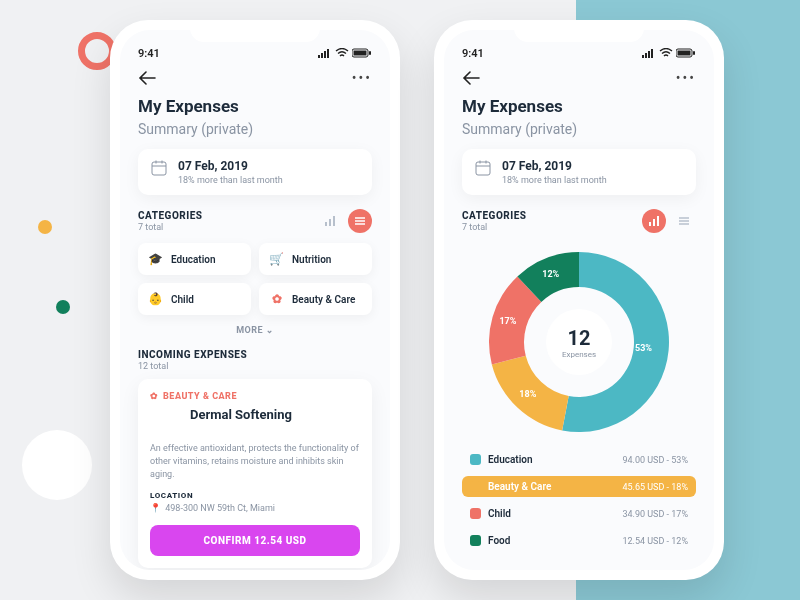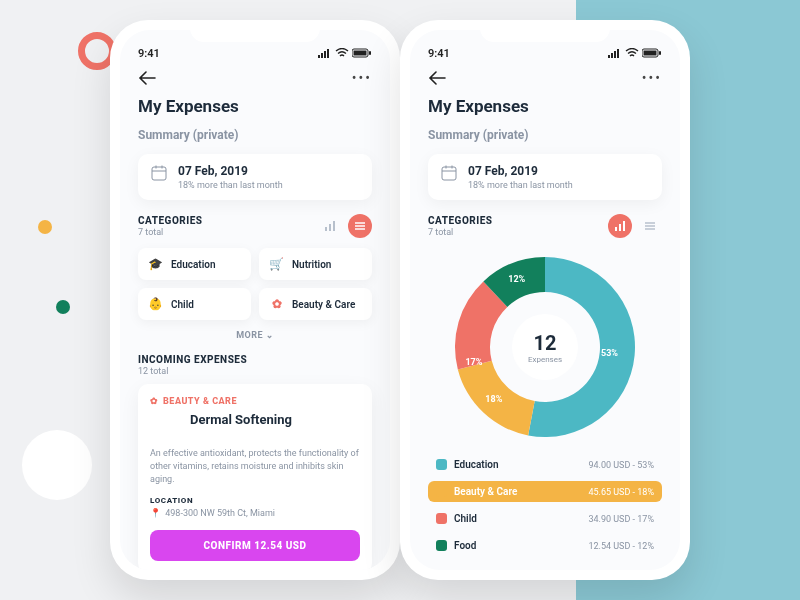--- a/index.html
+++ b/index.html
@@ -2,36 +2,36 @@
 <html><head>
 <meta charset="utf-8">
 <style>
   * { box-sizing: border-box; margin: 0; padding: 0; font-family: -apple-system, BlinkMacSystemFont, "Segoe UI", Roboto, sans-serif; }
   body { width: 800px; height: 600px; background: linear-gradient(90deg, #f0f1f3 0%, #f0f1f3 72%, #8bc8d4 72%, #8bc8d4 100%); position: relative; overflow: hidden; }
   .deco-ring { position: absolute; top: 32px; left: 78px; width: 38px; height: 38px; border: 7px solid #ef7267; border-radius: 50%; }
   .deco-dot-y { position: absolute; top: 220px; left: 38px; width: 14px; height: 14px; background:#f4b445; border-radius:50%; }
   .deco-dot-g { position: absolute; top: 300px; left: 56px; width: 14px; height: 14px; background:#12805c; border-radius:50%; }
   .deco-circ-w { position: absolute; top: 430px; left: 22px; width: 70px; height: 70px; background:#fff; border-radius:50%; }
 
-  .phones { position:absolute; top:20px; left:110px; display:flex; }
+  .phones { position:absolute; top:20px; left:110px; display:flex; gap:34px; }
   .phone { width:290px; height:560px; background:#fff; border-radius:38px; box-shadow:0 18px 40px rgba(0,0,0,.12); position:relative; overflow:hidden; }
   .notch { position:absolute; top:0; left:50%; transform:translateX(-50%); width:130px; height:22px; background:#fff; border-bottom-left-radius:14px; border-bottom-right-radius:14px; z-index:3; }
   .screen { position:absolute; inset:10px; border-radius:30px; overflow:hidden; background:#fafbfd; padding:14px 18px 10px; }
 
   .status-bar { display:flex; justify-content:space-between; align-items:center; font-size:11px; font-weight:600; color:#222; height:18px; margin-bottom:8px; }
   .status-icons { display:flex; gap:3px; align-items:center; }
   .sig, .wifi, .batt { display:inline-block; }
   .sig svg, .wifi svg, .batt svg { display:block; }
 
   .nav-row { display:flex; justify-content:space-between; align-items:center; margin-bottom:10px; }
   .back svg { display:block; }
   .kebab { font-size:14px; letter-spacing:2px; color:#444; }
 
   .title { font-size:17px; font-weight:700; color:#1d2b3a; }
-  .subtitle { font-size:12px; color:#8a94a3; margin-top:12px; margin-bottom:12px;font-weight:bold; }
+  .subtitle { font-size:14px; color:#8a94a3; margin-top:5px; margin-bottom:12px; }
 
   .date-card { background:#fff; border-radius:10px; padding:10px 12px; box-shadow:0 4px 16px rgba(0,0,0,.05); display:flex; gap:10px; align-items:flex-start; margin-bottom:14px; }
   .cal-icon { width:18px; height:18px; color:#8a94a3; }
   .date-main { font-size:12px; font-weight:700; color:#1d2b3a; }
   .date-sub { font-size:9px; color:#8a94a3; margin-top:2px; }
 
   .section-head { display:flex; justify-content:space-between; align-items:center; }
   .section-label { font-size:10px; font-weight:800; color:#1d2b3a; letter-spacing:.5px; }
   .section-sub { font-size:9px; color:#8a94a3; margin-top:1px; }
   .view-toggle { display:flex; gap:6px; }
@@ -278,21 +278,21 @@
             <path d="M 7.827515498423196 117.3820898448369 A 90 90 0 0 1 33.390760466417994 29.39282353207298 L 57.34990917392211 54.90672549182238 A 55 55 0 0 0 41.72792613792529 108.67794379406699 Z" fill="#ef7267"></path>
             <path d="M 33.390760466417994 29.39282353207298 A 90 90 0 0 1 94.99999999999999 5 L 94.99999999999999 40 A 55 55 0 0 0 57.34990917392211 54.90672549182238 Z" fill="#12805c"></path>
           </svg>
         <div class="donut-center">
           <div class="num">12</div>
           <div class="lbl">Expenses</div>
         </div>
         <div id="donutLabels">
             <div class="donut-label" style="left: 151px; top: 95.8229px;">53%</div>
             <div class="donut-label" style="left: 35.3703px; top: 141.85px;">18%</div>
-            <div class="donut-label" style="left: 15.3787px; top: 68.7731px; margin-top: 36px;">17%</div>
+            <div class="donut-label" style="left: 15.3787px; top: 68.7731px;">17%</div>
             <div class="donut-label" style="left: 58.311px; top: 21.5912px;">12%</div>
           </div>
       </div>
 
       <div class="legend" id="legend">
           <div class="legend-row">
             <span class="sw" style="background:#4cb8c4"></span>
             <span class="legend-name">Education</span>
             <span class="legend-val">94.00 USD - 53%</span>
           </div>

